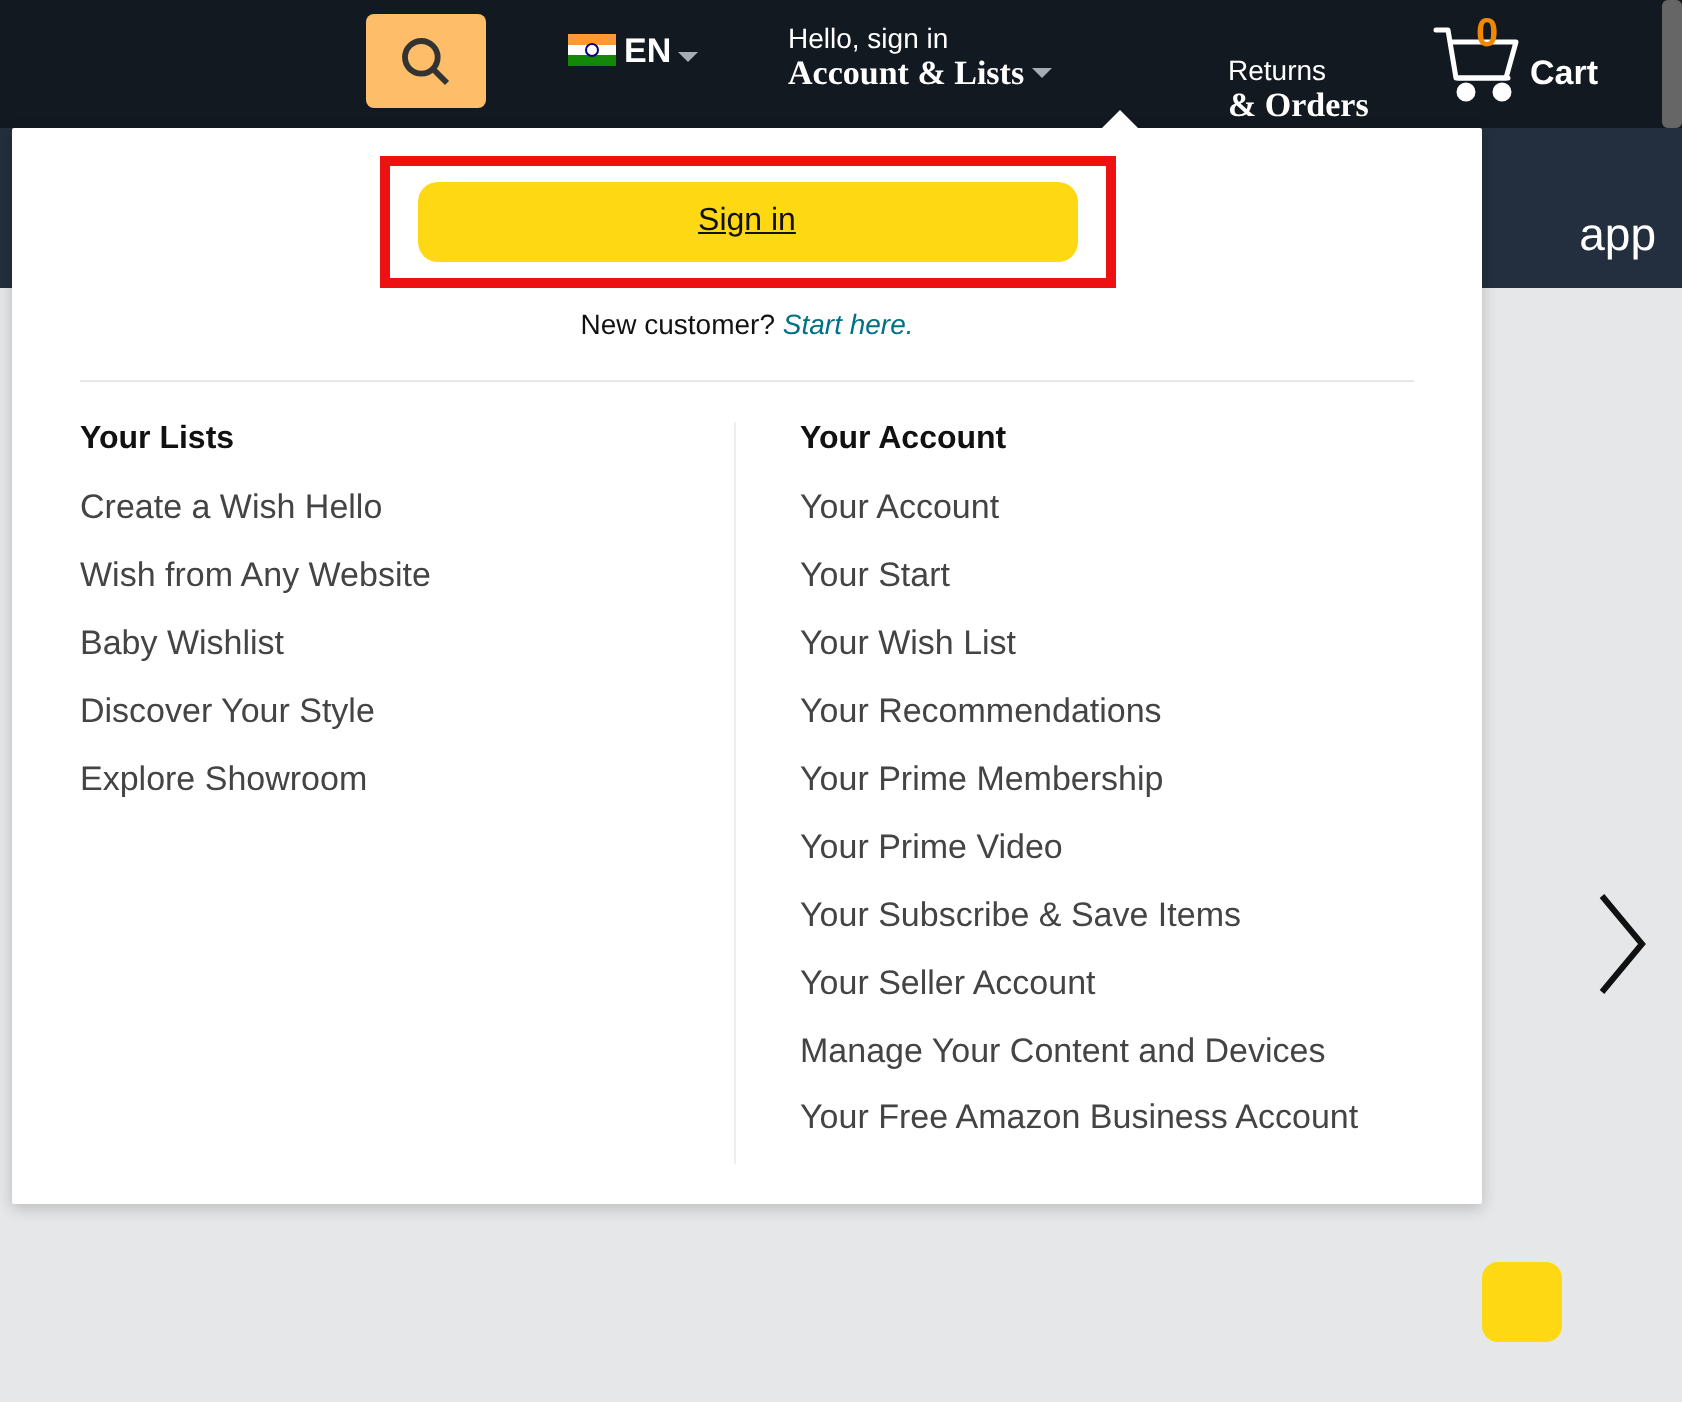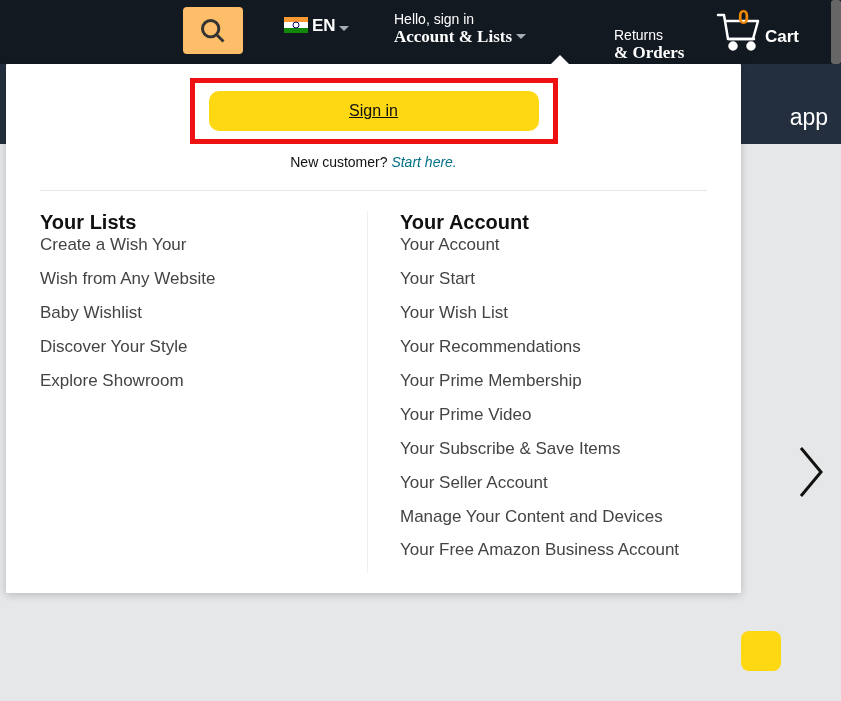--- a/index.html
+++ b/index.html
@@ -48,21 +48,21 @@
   .highlight-box { display: inline-block; border: 5px solid #e11; padding: 8px 14px; }
   .signin-btn { display: inline-block; width: 330px; height: 40px; background: #ffd814; border-radius: 10px; line-height: 40px; font-size: 16px; color: #111; text-decoration: underline; cursor: pointer; }
   .newcust { margin-top: 10px; font-size: 14px; color: #111; }
   .newcust a { color: #007185; text-decoration: none; cursor: pointer; font-style: italic; }
   .divider { border: 0; border-top: 1px solid #e7e7e7; margin: 14px 34px 0; }
   
   .columns { display: flex; padding: 20px 34px 0; }
   .col { flex: 1; }
   .col-left { border-right: 1px solid #eee; padding-right: 20px; }
   .col-right { padding-left: 32px; }
-  .col h3 { font-size: 20px; font-weight: bold; color: #111; }
+  .col h3 { font-size: 16px; font-weight: bold; color: #111; margin-bottom: 14px; }
   .col a { display: block; font-size: 17px; color: #444; text-decoration: none; margin-bottom: 11px; line-height: 1.35; cursor: pointer; }
 </style>
 </head>
 <body>
 
 <div class="navbar">
   <div class="search-btn">
     <svg viewBox="0 0 24 24" fill="none" stroke="#333" stroke-width="2.5">
         <circle cx="10" cy="10" r="7"></circle>
         <line x1="15" y1="15" x2="21" y2="21"></line>
@@ -121,21 +121,21 @@
       <div class="signin-btn">Sign in</div>
     </div>
     <div class="newcust">
       <span>New customer? </span><a>Start here.</a>
     </div>
   </div>
   <hr class="divider">
   <div class="columns">
     <div class="col col-left">
       <h3>Your Lists</h3>
-      <a>Create a Wish Your</a>
+      <a>Create a Wish Hello</a>
       <a>Wish from Any Website</a>
       <a>Baby Wishlist</a>
       <a>Discover Your Style</a>
       <a>Explore Showroom</a>
     </div>
     <div class="col col-right">
       <h3>Your Account</h3>
       <a>Your Account</a>
       <a>Your Start</a>
       <a>Your Wish List</a>

